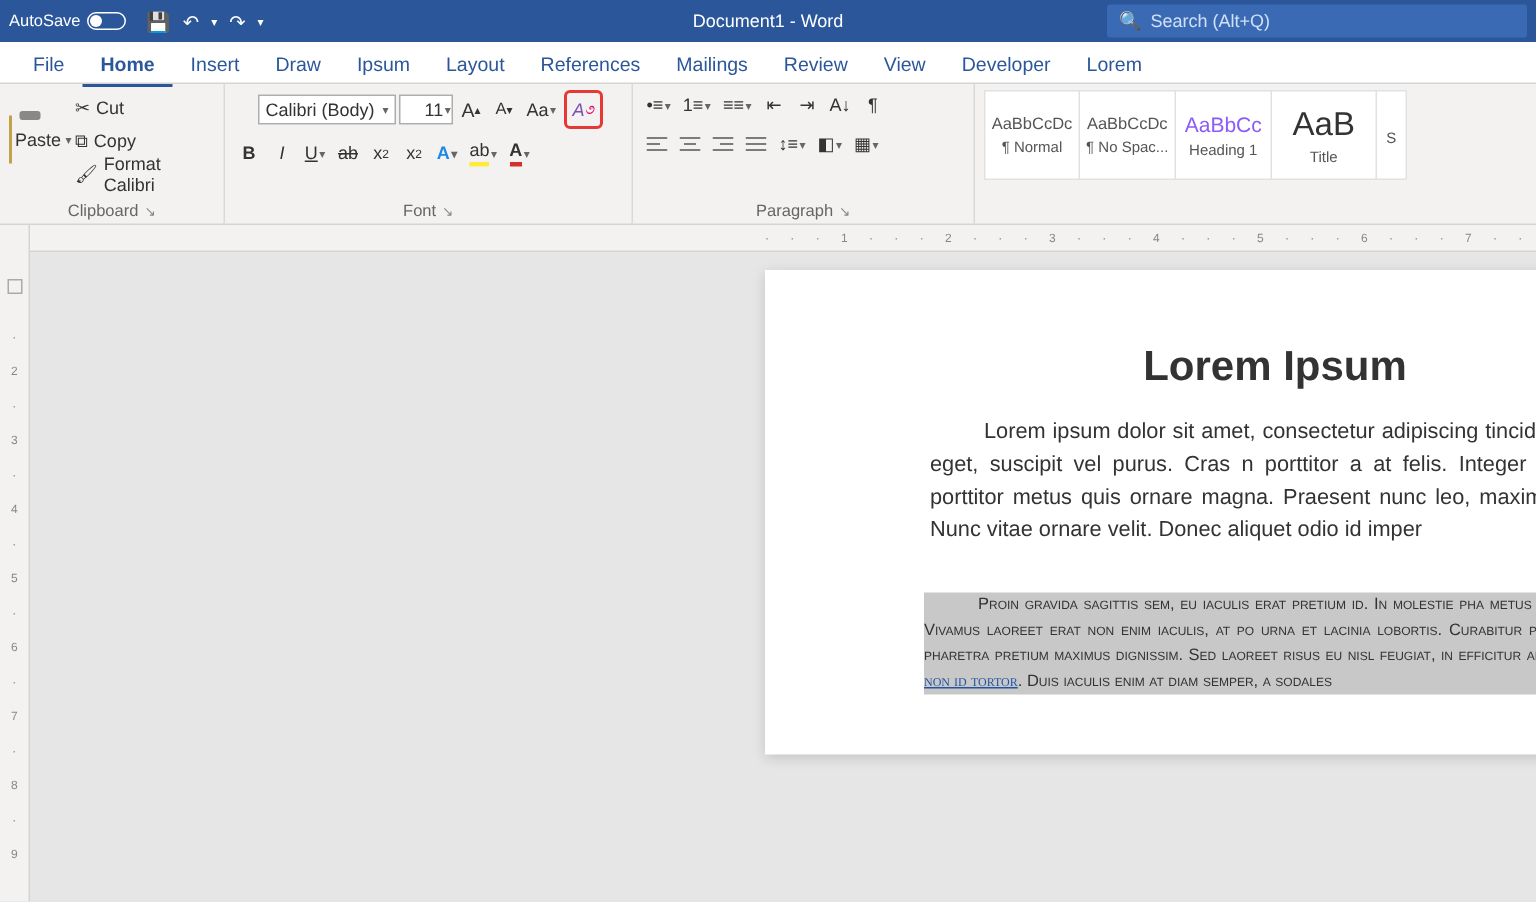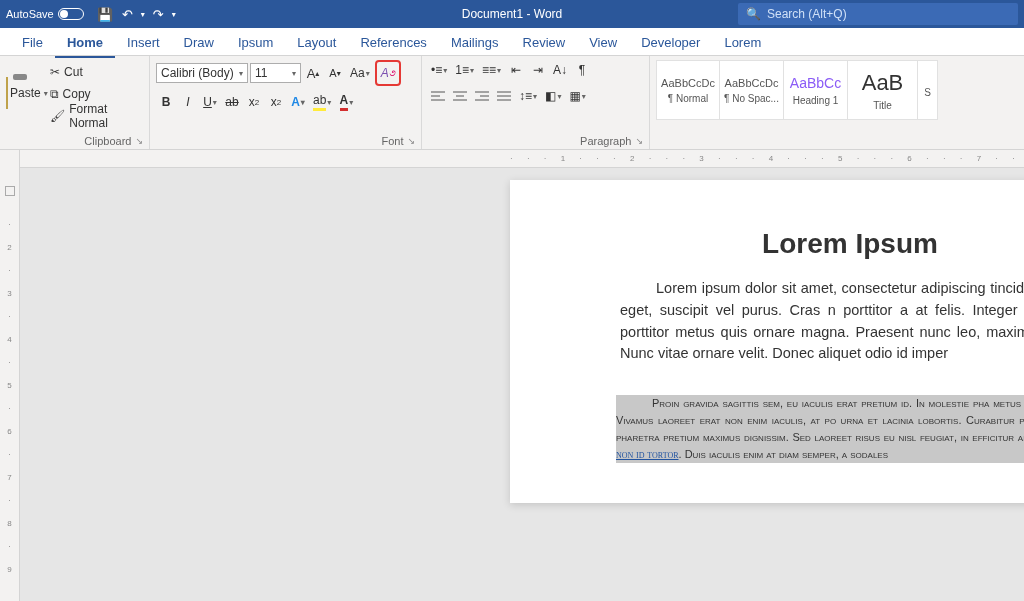--- a/index.html
+++ b/index.html
@@ -17,29 +17,29 @@
   .searchbar input::placeholder { color: #cfe0f7; }
   
   .tabs { background: #fff; height: 28px; display: flex; align-items: stretch; border-bottom: 1px solid #d4d4d4; padding-left: 10px; }
   .tab { padding: 14px 12px; display: flex; align-items: center; font-size: 13px; color: #2b579a; cursor: pointer; }
   .tab.file { color: #2b579a; }
   .tab.active { color: #2b579a; border-bottom: 2px solid #2b579a; font-weight: 600; }
   
   .ribbon { background: #f3f2f1; height: 94px; display: flex; border-bottom: 1px solid #d4d4d4; }
   .group { border-right: 1px solid #d9d9d9; padding: 4px 6px 2px 6px; display: flex; flex-direction: column; justify-content: space-between; }
   .group-body { display: flex; gap: 4px; }
-  .group-label { text-align: center; font-size: 11px; color: #666; padding-top: 2px; display: flex; justify-content: flex-end; align-items: center; gap: 4px; }
+  .group-label { text-align: center; font-size: 11px; color: #666; padding-top: 2px; display: flex; justify-content: center; align-items: center; gap: 4px; }
   .dialog-launcher { font-size: 9px; color: #888; cursor: pointer; }
   .vstack { display: flex; flex-direction: column; gap: 2px; }
   .hstack { display: flex; gap: 2px; align-items: center; }
   .btn { height: 20px; min-width: 20px; display: inline-flex; align-items: center; justify-content: center; padding: 0 3px; cursor: pointer; border-radius: 2px; font-size: 12px; }
   .btn svg { display: block; }
   .dd { font-size: 8px; color: #666; margin-left: 1px; }
-  .fontname { border: 1px solid #adadad; background: #fff; height: 20px; width: 92px; padding: 0 4px; display: flex; align-items: center; justify-content: space-between; font-size: 12px; }
-  .fontsize { border: 1px solid #adadad; background: #fff; height: 20px; width: 51px; padding: 0 4px; display: flex; align-items: center; justify-content: space-between; font-size: 12px; }
+  .fontname { border: 1px solid #adadad; background: #fff; height: 20px; width: 92px; padding: 0 4px; display: flex; align-items: center; justify-content: space-between; font-size: 12px; margin-left: 16px; }
+  .fontsize { border: 1px solid #adadad; background: #fff; height: 20px; width: 36px; padding: 0 16px; display: flex; align-items: center; justify-content: space-between; font-size: 12px; }
   .highlight-box { border: 2px solid #e53935; border-radius: 4px; padding: 1px; }
   .paste-btn { width: 40px; display: flex; flex-direction: row; align-items: center; cursor: pointer; gap: 2px; }
   .paste-icon { width: 28px; height: 32px; border: 1px solid #bfa24a; background: #fff6d8; position: relative; }
   .paste-icon::before { content: ""; position: absolute; top: -4px; left: 6px; width: 14px; height: 6px; background: #888; border-radius: 2px; }
   .clip-row { display: flex; align-items: center; gap: 4px; font-size: 12px; cursor: pointer; height: 20px; }
   .style-gallery { display: flex; gap: 0; align-items: stretch; height: 60px; }
   .style-item { width: 64px; border: 1px solid #e1e1e1; border-left: none; display: flex; flex-direction: column; align-items: center; justify-content: center; cursor: pointer; background: #fff; }
   .style-item:first-child { border-left: 1px solid #e1e1e1; }
   .style-item.big { width: 70px; }
   .style-preview { font-size: 11px; color: #555; }
@@ -108,21 +108,21 @@
         <div class="clip-row">
           <span>✂</span>
           <span>Cut</span>
         </div>
         <div class="clip-row">
           <span>⧉</span>
           <span>Copy</span>
         </div>
         <div class="clip-row">
           <span>🖌</span>
-          <span>Format Normal</span>
+          <span>Format Calibri</span>
         </div>
       </div>
     </div>
     <div class="group-label">
       <span>Clipboard</span>
       <span class="dialog-launcher">↘</span>
     </div>
   </div>
 
   <div class="group" style="width:272px">

